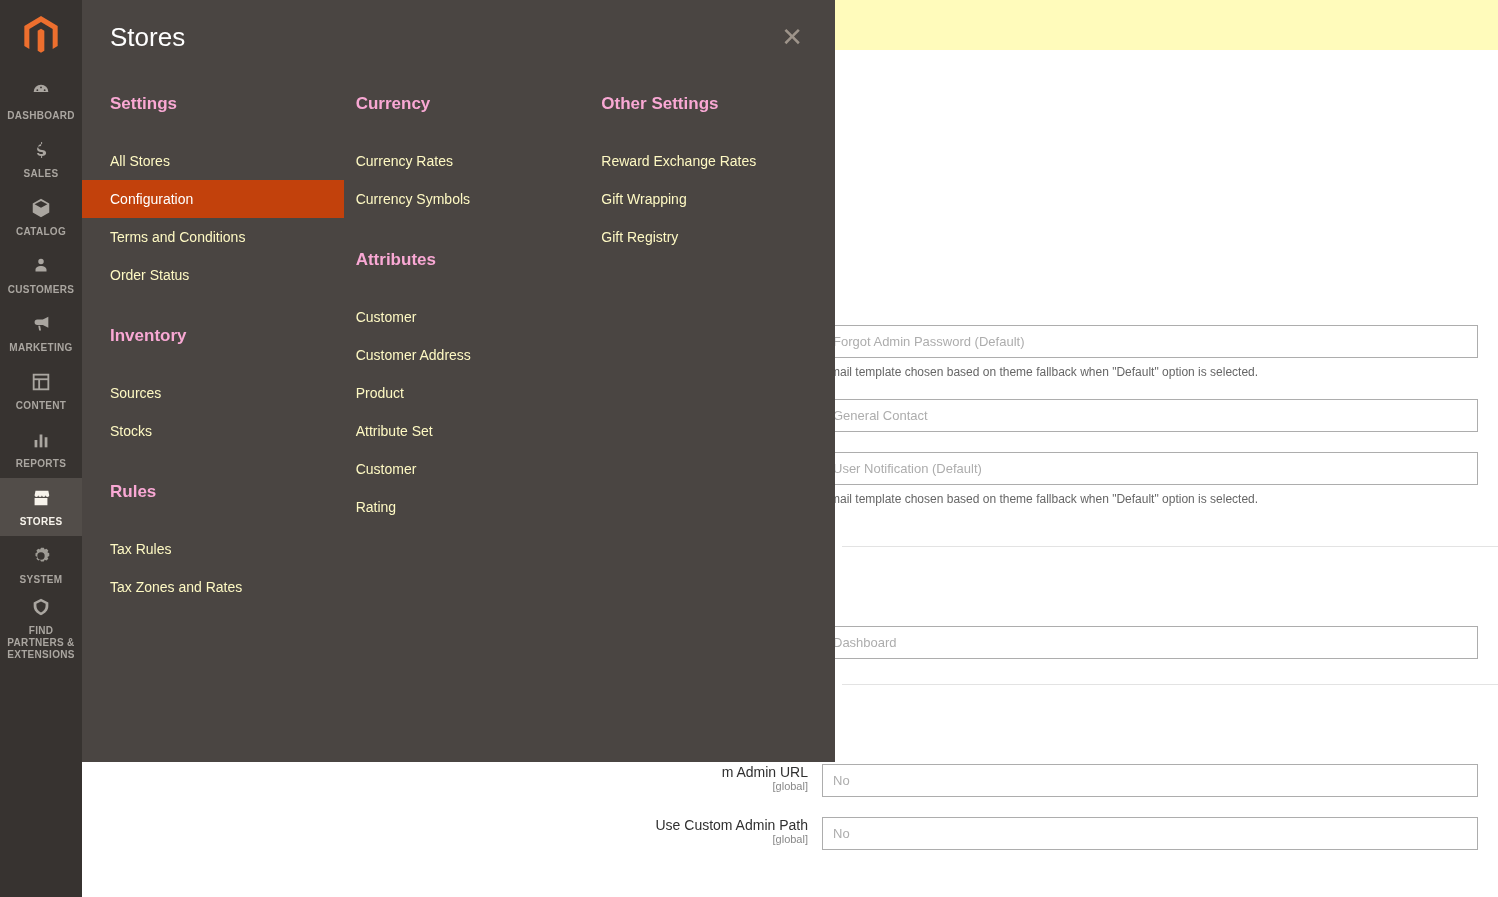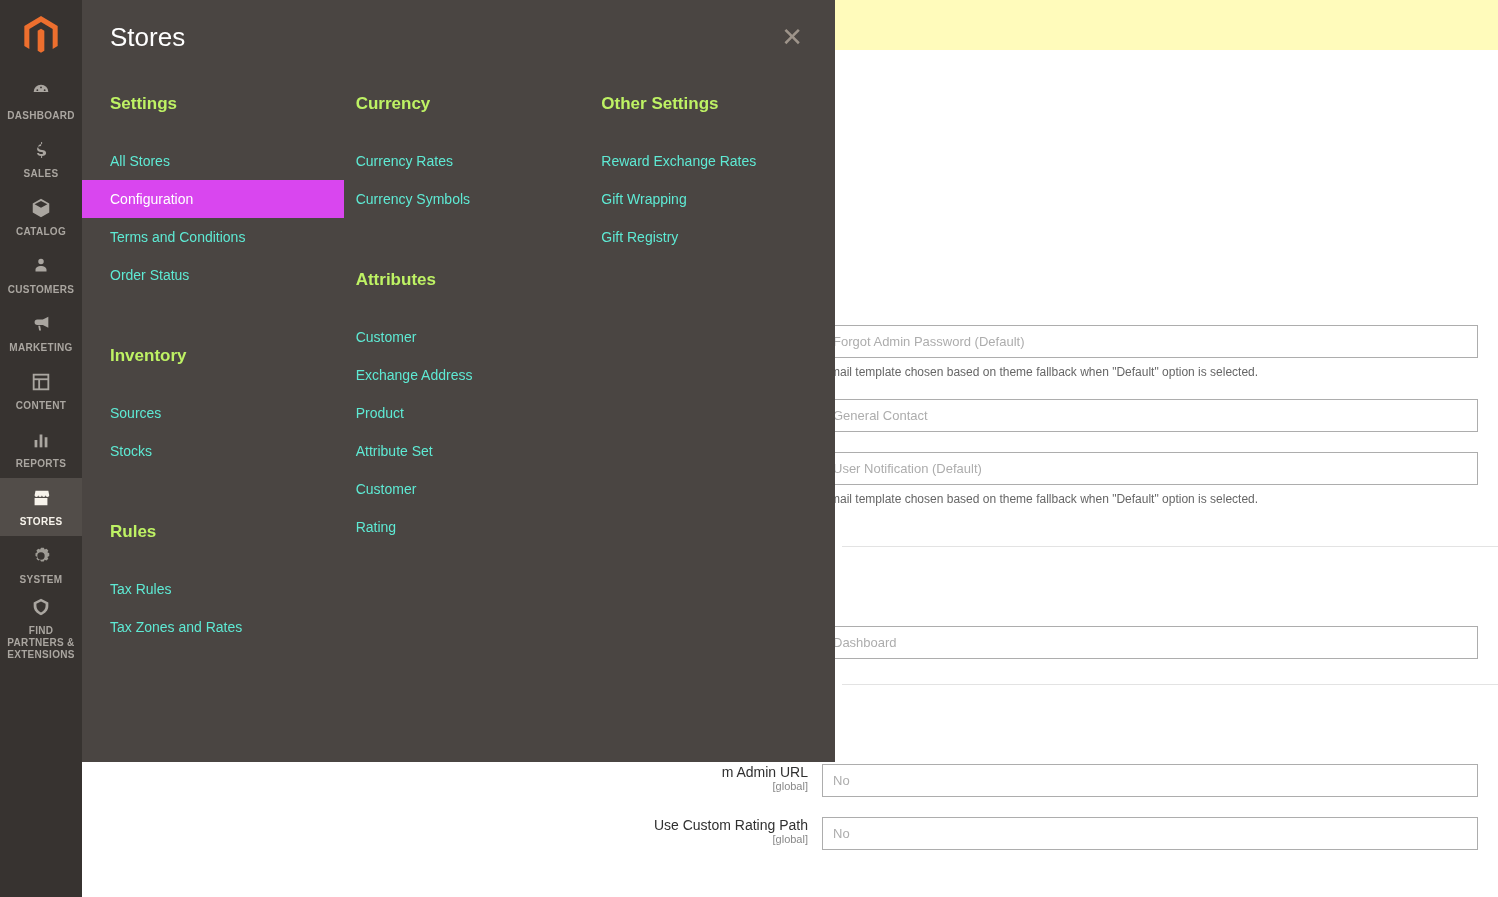--- a/index.html
+++ b/index.html
@@ -14,24 +14,24 @@
 .nav-item .icon { margin-bottom: 4px; }
 .nav-item .icon svg { width: 22px; height: 22px; }
 
 
 .flyout { position: absolute; left: 82px; top: 0; width: 753px; height: 762px; background: #4a4542; z-index: 10; padding: 20px 28px 30px; }
 .flyout-header { display: flex; align-items: center; justify-content: space-between; margin-bottom: 40px; }
 .flyout-title { color: #fff; font-size: 26px; font-weight: 400; }
 .close-btn { color: #9e948a; font-size: 26px; cursor: pointer; background: none; border: none; line-height: 1; padding: 4px; }
 .flyout-columns { display: flex; gap: 40px; }
 .flyout-col { flex: 1; }
-.subsection-title { color: #bef264; font-size: 17px; font-weight: 600; margin-bottom: 28px; }
-.subsection-title.mt { margin-top: 52px; }
-.flyout-link { display: block; color: #5eead4; font-size: 14px; padding: 11px 0; cursor: pointer; }
-.flyout-link.active { background: #d946ef; margin: 0 -28px; padding: 11px 28px; color: #fff; }
+.subsection-title { color: #f9a8d4; font-size: 17px; font-weight: 600; margin-bottom: 28px; }
+.subsection-title.mt { margin-top: 32px; }
+.flyout-link { display: block; color: #fef9c3; font-size: 14px; padding: 11px 0; cursor: pointer; }
+.flyout-link.active { background: #c2410c; margin: 0 -28px; padding: 11px 28px; color: #fff; }
 
 
 .banner { position: absolute; left: 835px; top: 0; right: 0; height: 50px; background: #fffbbb; }
 
 
 .content { position: absolute; left: 82px; top: 50px; right: 0; bottom: 0; padding-left: 760px; }
 .field-row { display: flex; align-items: flex-start; padding: 10px 0; }
 .field-label-box { text-align: right; padding-right: 14px; width: 300px; margin-left: -320px; }
 .field-label { color: #303030; font-size: 14px; }
 .field-scope { color: #888; font-size: 11px; display: block; margin-top: 0; }
@@ -137,21 +137,21 @@
       <div class="subsection-title mt">Rules</div>
       <a class="flyout-link">Tax Rules</a>
       <a class="flyout-link">Tax Zones and Rates</a>
     </div>
     <div class="flyout-col">
       <div class="subsection-title">Currency</div>
       <a class="flyout-link">Currency Rates</a>
       <a class="flyout-link">Currency Symbols</a>
       <div class="subsection-title mt">Attributes</div>
       <a class="flyout-link">Customer</a>
-      <a class="flyout-link">Exchange Address</a>
+      <a class="flyout-link">Customer Address</a>
       <a class="flyout-link">Product</a>
       <a class="flyout-link">Attribute Set</a>
       <a class="flyout-link">Customer</a>
       <a class="flyout-link">Rating</a>
     </div>
     <div class="flyout-col">
       <div class="subsection-title">Other Settings</div>
       <a class="flyout-link">Reward Exchange Rates</a>
       <a class="flyout-link">Gift Wrapping</a>
       <a class="flyout-link">Gift Registry</a>
@@ -217,21 +217,21 @@
         <span class="field-scope">[global]</span>
       </div>
       <div class="field-value">
         <div class="select-box">
             <span>No</span>
           </div>
       </div>
     </div>
     <div class="field-row">
       <div class="field-label-box">
-        <span class="field-label">Use Custom Rating Path</span>
+        <span class="field-label">Use Custom Admin Path</span>
         <span class="field-scope">[global]</span>
       </div>
       <div class="field-value">
         <div class="select-box">
             <span>No</span>
           </div>
       </div>
     </div>
   </div>
 </div>

